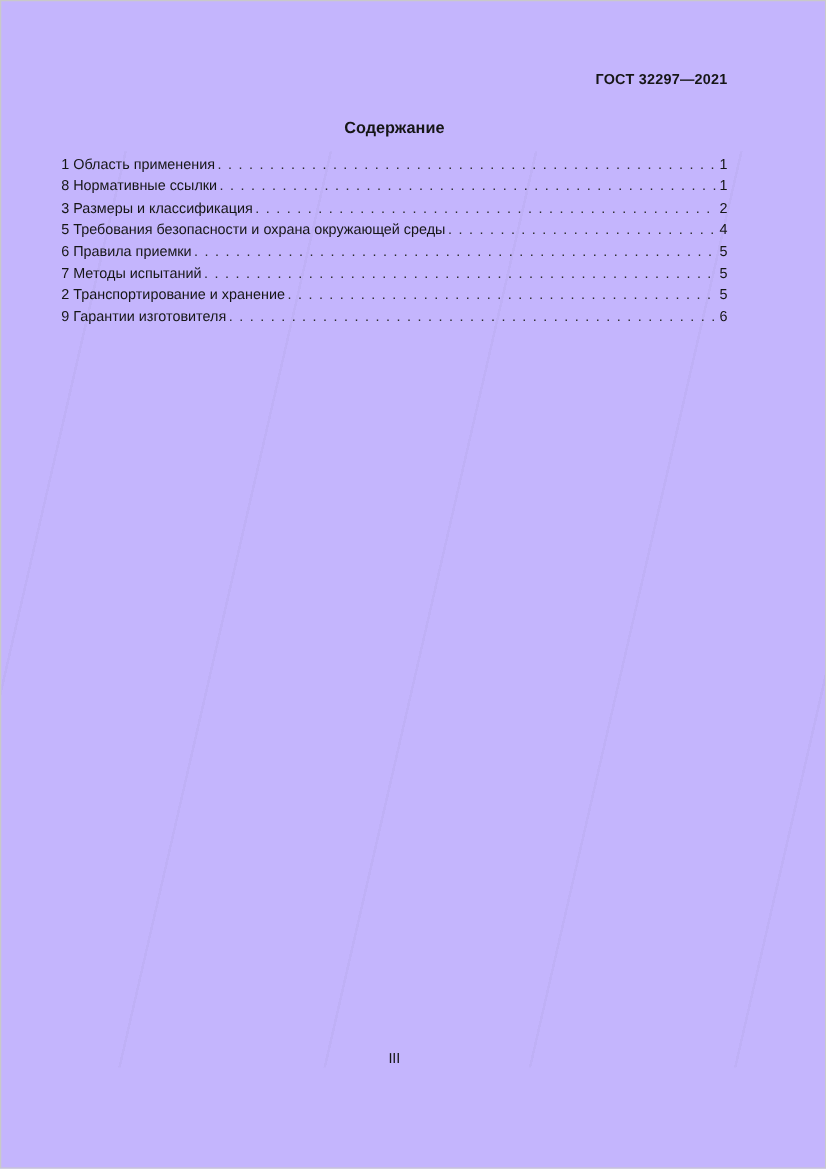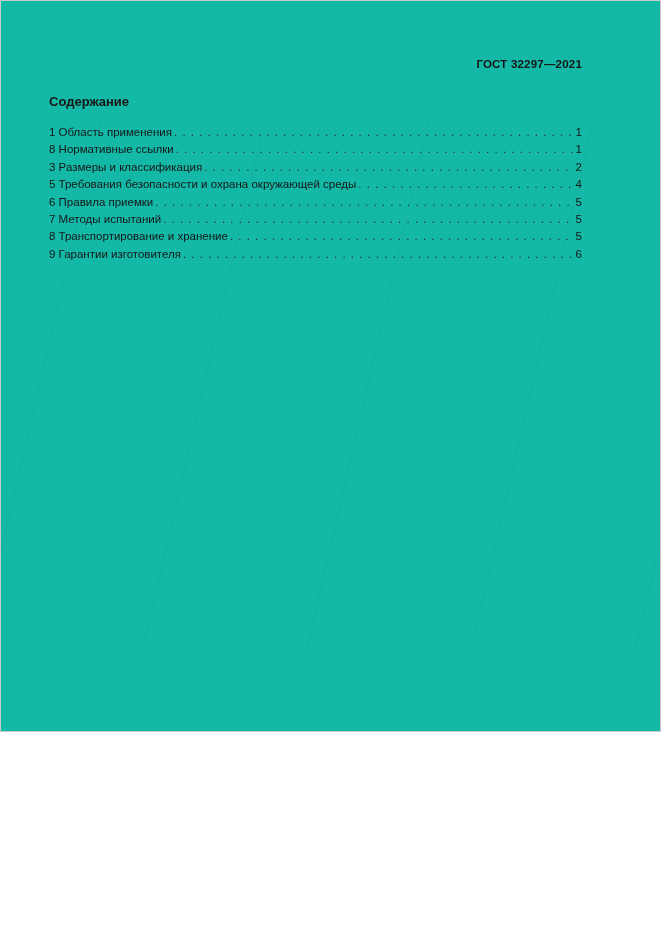--- a/index.html
+++ b/index.html
@@ -3,23 +3,23 @@
 <meta charset="utf-8">
 <style>
   html, body {
     margin: 0;
     padding: 0;
     background: #ffffff;
   }
   .page {
     position: relative;
     width: 661px;
-    height: 732px;
+    height: 935px;
     box-sizing: border-box;
-    background: #14b8a6;
+    background: #c4b5fd;
     border: 1px solid #c9c9c9;
     font-family: "Liberation Sans", sans-serif;
     color: #161616;
     overflow: hidden;
     padding-left: 28px;
   }
   
   .watermark {
     position: absolute;
     inset: 120px 0 80px 0;
@@ -39,21 +39,21 @@
   }
   .doc-number {
     margin-top: 57px;
     text-align: right;
     font-size: 11.5px;
     font-weight: bold;
     letter-spacing: 0.2px;
   }
   .toc-title {
     margin-top: 24px;
-    text-align: left;
+    text-align: center;
     font-size: 13px;
     font-weight: bold;
   }
   .toc-list {
     margin-top: 15px;
   }
   .toc-row {
     display: flex;
     align-items: flex-start;
     font-size: 11.5px;
@@ -131,21 +131,21 @@
     <span class="toc-page">5</span>
   </div>
 
   <div class="toc-row">
     <span class="toc-label">7 Методы испытаний</span>
     <span class="toc-dots"></span>
     <span class="toc-page">5</span>
   </div>
 
   <div class="toc-row">
-    <span class="toc-label">8 Транспортирование и хранение</span>
+    <span class="toc-label">2 Транспортирование и хранение</span>
     <span class="toc-dots"></span>
     <span class="toc-page">5</span>
   </div>
 
   <div class="toc-row">
     <span class="toc-label">9 Гарантии изготовителя</span>
     <span class="toc-dots"></span>
     <span class="toc-page">6</span>
   </div>
 </div>

